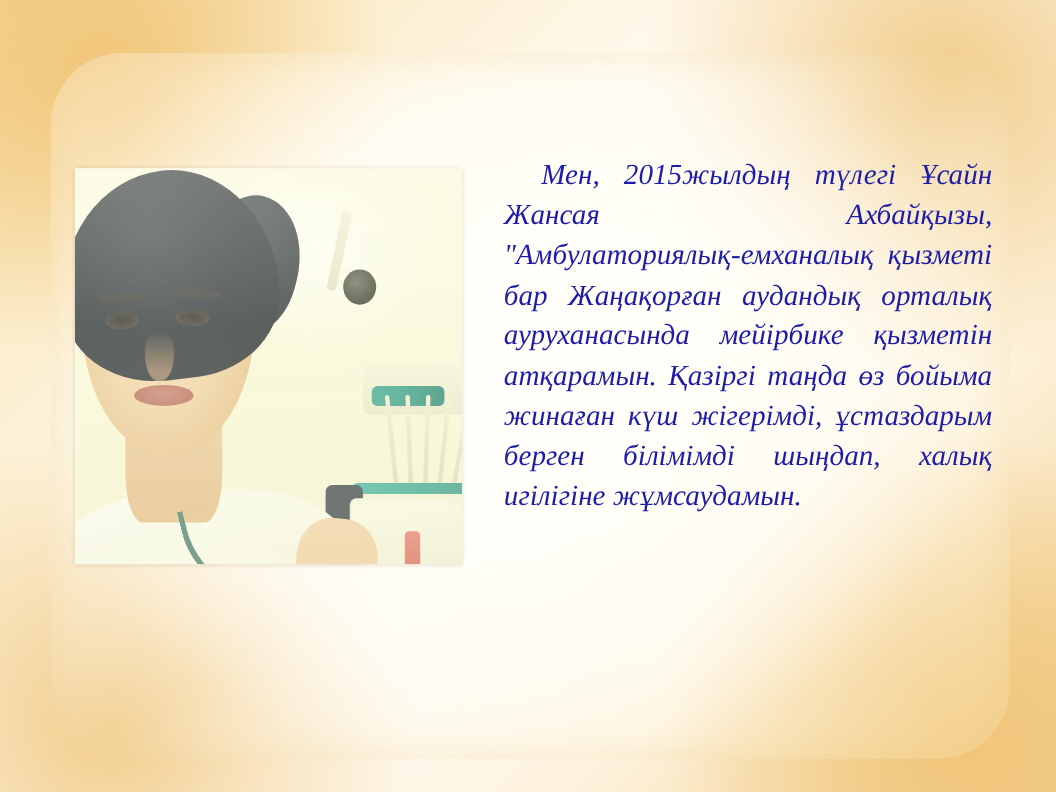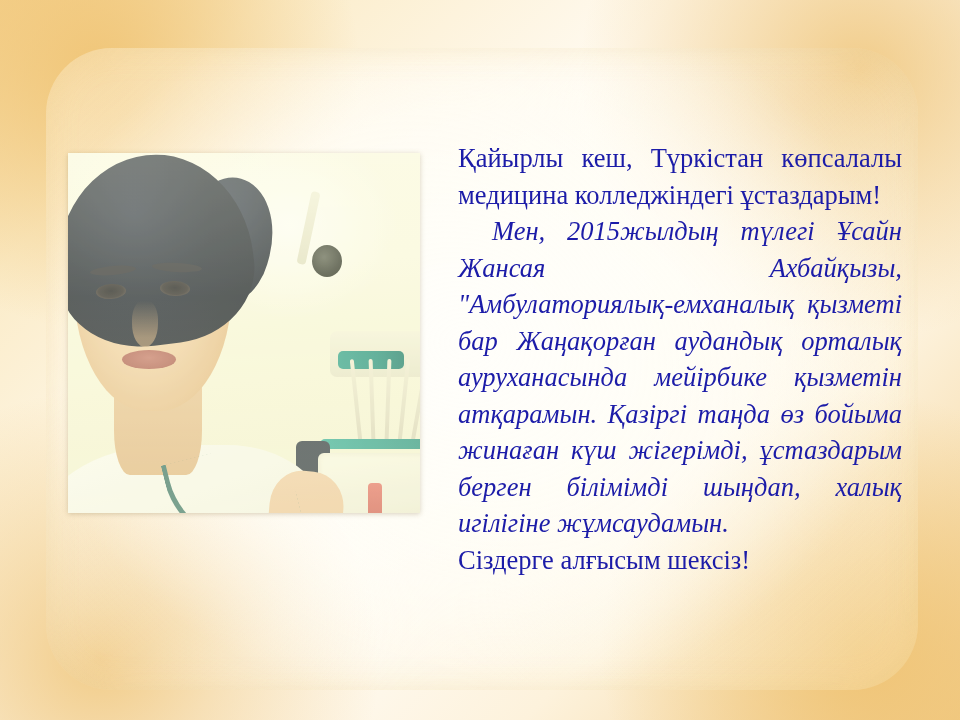--- a/index.html
+++ b/index.html
@@ -321,18 +321,16 @@
       <div class="ph-eye-r"></div>
       <div class="ph-nose"></div>
       <div class="ph-lips"></div>
 
       <div class="photo-wash"></div>
       <div class="photo-tint"></div>
     </div>
   </div>
 
   <div class="text-block">
-    <p>Қайырлы кеш, Түркістан көпсалалы медицина колледжіндегі ұстаздарым!</p>
     <p class="indented">Мен, 2015жылдың түлегі Ұсайн Жансая Ахбайқызы, "Амбулаториялық-емханалық қызметі бар Жаңақорған аудандық орталық ауруханасында мейірбике қызметін атқарамын. Қазіргі таңда өз бойыма жинаған күш жігерімді, ұстаздарым берген білімімді шыңдап, халық игілігіне жұмсаудамын.</p>
-    <p class="last">Сіздерге алғысым шексіз!</p>
   </div>
 
 </div>
 
 </body></html>

